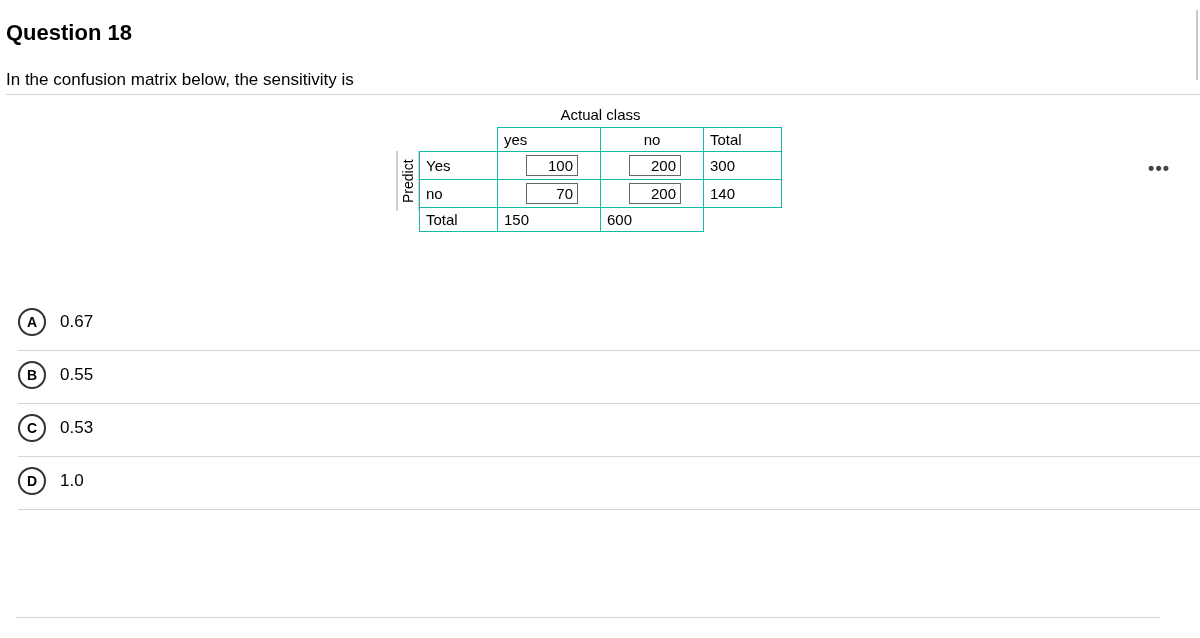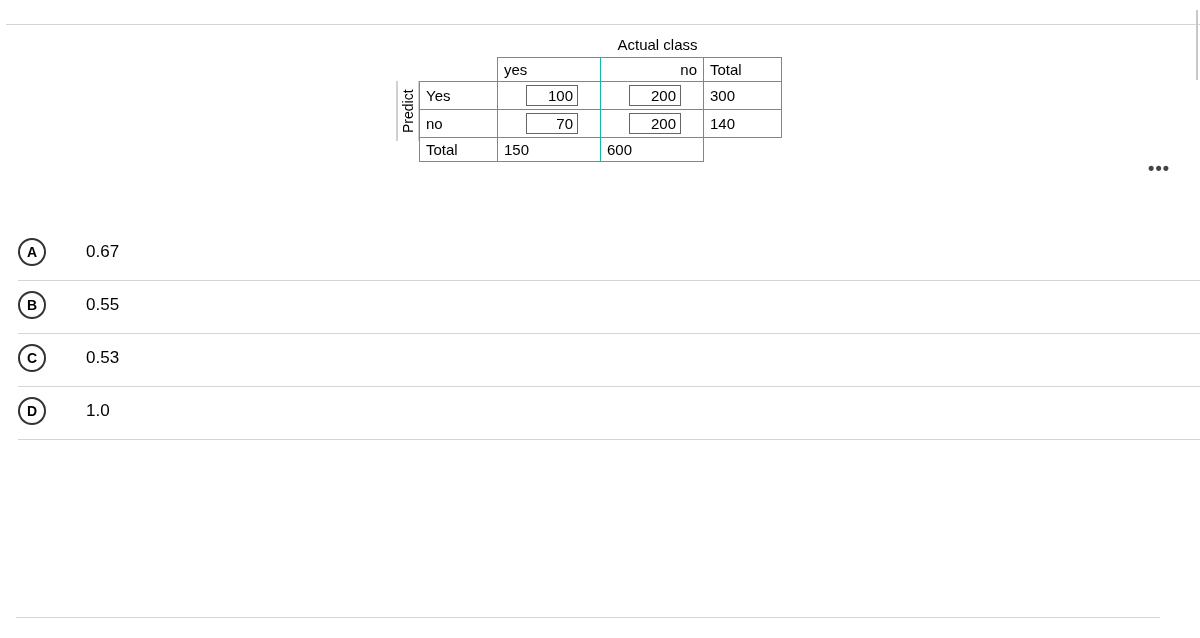--- a/index.html
+++ b/index.html
@@ -52,21 +52,21 @@
       border: 1px solid #14b8a6;
       padding: 2px 6px;
       height: 24px;
       min-width: 78px;
       text-align: left;
       font-weight: normal;
       vertical-align: middle;
       white-space: nowrap;
     }
     .matrix-table .noborder { border: none; }
-    .matrix-table .center { text-align: right; }
+    .matrix-table .center { text-align: center; }
     .inner-cell {
       border: 1px solid #666;
       display: block;
       text-align: right;
       padding: 1px 4px;
       margin: 1px 16px 1px 22px;
       width: 52px;
       font-variant-numeric: tabular-nums;
     }
     .numcell { text-align: right; padding-right: 20px; font-variant-numeric: tabular-nums; }
@@ -96,21 +96,21 @@
       height: 28px;
       border: 2px solid #333;
       border-radius: 50%;
       display: flex;
       align-items: center;
       justify-content: center;
       font-weight: 700;
       font-size: 14px;
       margin-right: 14px;
     }
-    .opt-text { font-size: 17px; margin-left: 26px; }
+    .opt-text { font-size: 17px; }
     .hr-top {
       border: none;
       border-top: 1px solid #d5d5d5;
       margin-top: 4px;
     }
     .footer-hr {
       position:absolute;
       bottom:20px;
       left:16px;
       right:40px;
@@ -123,20 +123,22 @@
       right:2px;
       width:2px;
       height:70px;
       background:#c8c8c8;
     }
   </style>
 </head>
 <body>
 
 <div class="container">
+  <div class="q-title">Question 18</div>
+  <div class="q-prompt">In the confusion matrix below, the sensitivity is</div>
   <hr class="hr-top">
 
   <div class="matrix-wrap">
     <div class="predict-label">Predict</div>
     <table class="matrix-table">
       <tbody>
           <tr>
         <td class="noborder"></td>
         <td class="noborder center" colspan="2">Actual class</td>
         <td class="noborder"></td>

